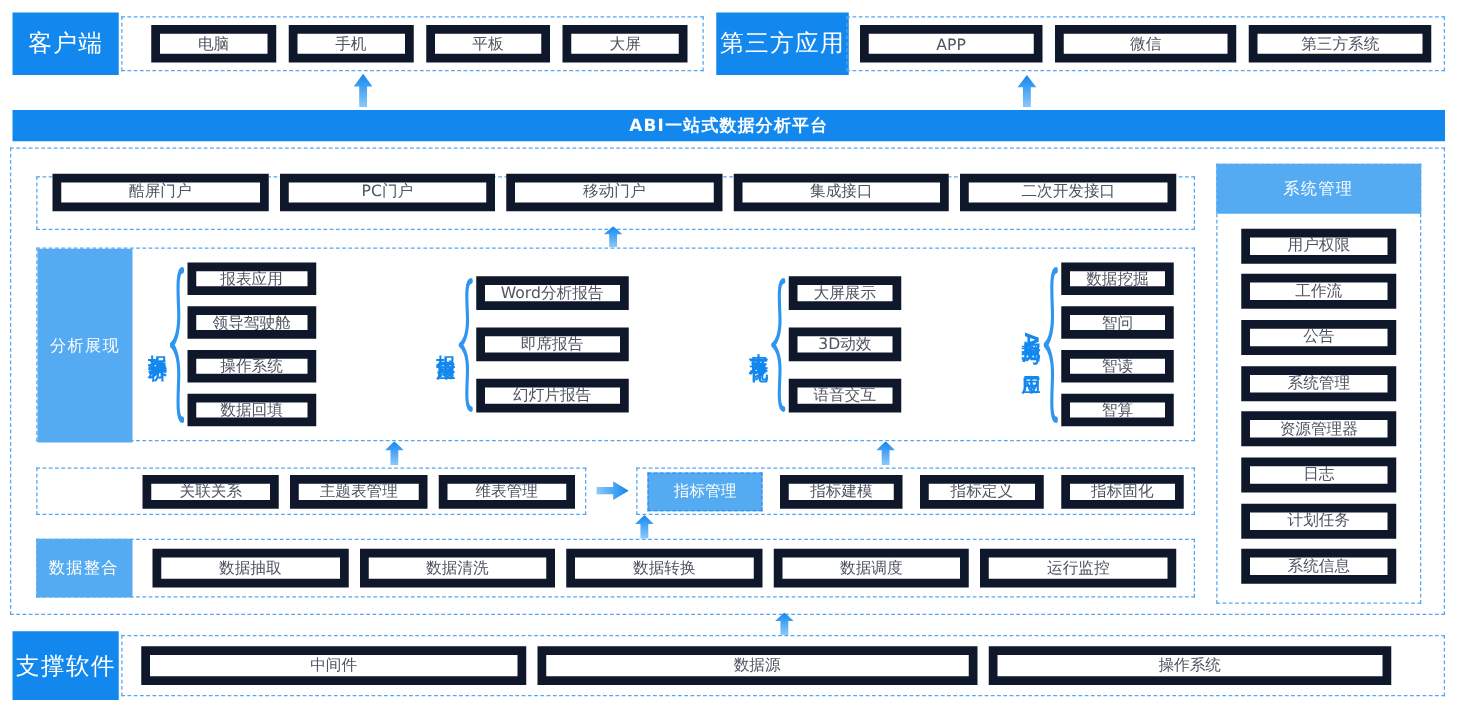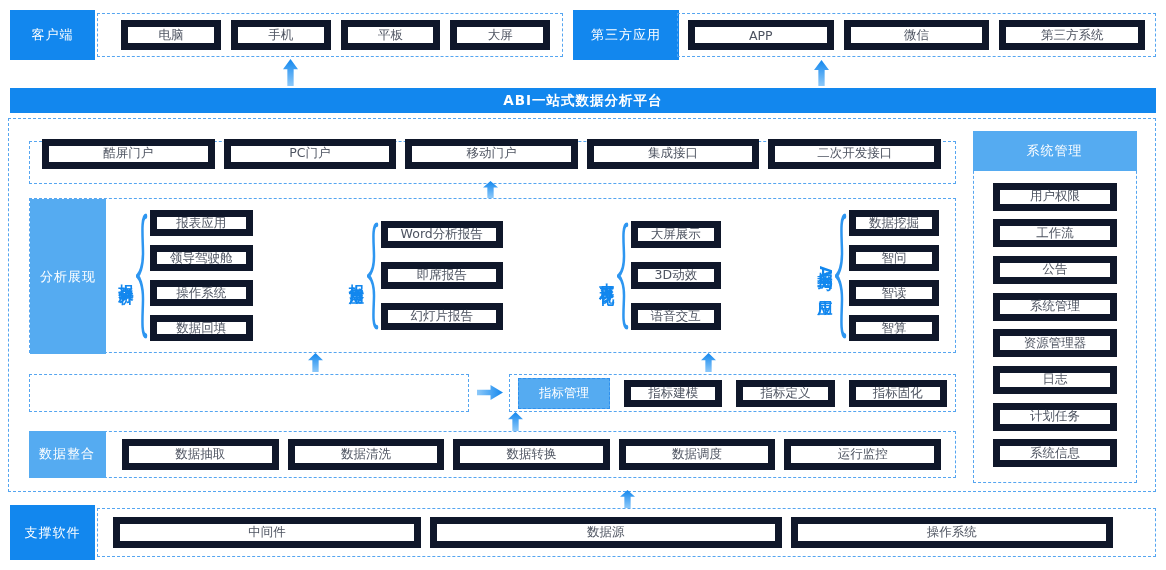--- a/index.html
+++ b/index.html
@@ -1,21 +1,21 @@
 <!DOCTYPE html>
 <html><head>
 <meta charset="utf-8">
 <style>
   html,body{margin:0;padding:0;background:#fff;}
   #stage{position:relative;width:1166px;height:570px;background:#fff;overflow:hidden;
          font-family:"DejaVu Sans","Liberation Sans",sans-serif;}
   .abs{position:absolute;}
   
   .solid{background:#1287ee;color:#fff;display:flex;align-items:center;justify-content:center;
-         font-size:13px;letter-spacing:1px;}
+         font-size:19px;letter-spacing:1px;}
   
   .lsolid{background:#55abf1;color:#fff;display:flex;align-items:center;justify-content:center;
           font-size:13px;letter-spacing:1px;}
   
   .b{background:#fff;border:7px solid #0f172a;color:#4d5360;display:flex;align-items:center;
      justify-content:center;font-size:12.5px;white-space:nowrap;box-sizing:border-box;}
   
   .dash{border:1.5px dashed #55a5f0;box-sizing:border-box;}
   
   .arrow-up{position:absolute;width:15px;
@@ -188,20 +188,25 @@
           </div>
         </div>
 
       </div>
     </div>
 
     <div id="a4" class="arrow-up"></div>
     <div id="a5" class="arrow-up"></div>
 
     <div id="modeling-a" class="abs dash">
+      <div id="modeling-a-items">
+        <div class="b">关联关系</div>
+        <div class="b">主题表管理</div>
+        <div class="b">维表管理</div>
+      </div>
     </div>
 
     <div id="harrow" class="arrow-right"></div>
 
     <div id="modeling-b" class="abs dash">
       <div id="metric-highlight">指标管理</div>
       <div class="b">指标建模</div>
       <div class="b">指标定义</div>
       <div class="b">指标固化</div>
     </div>

